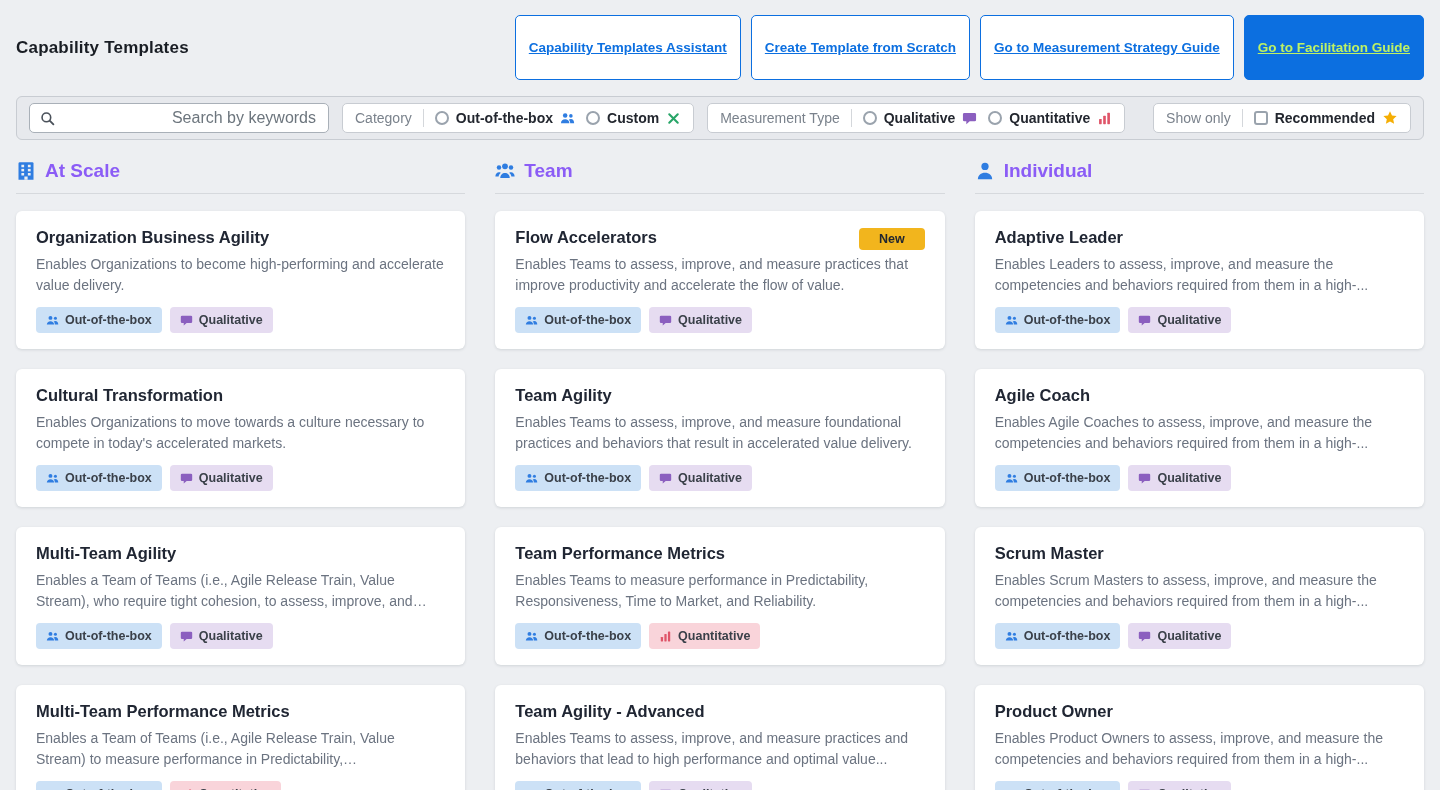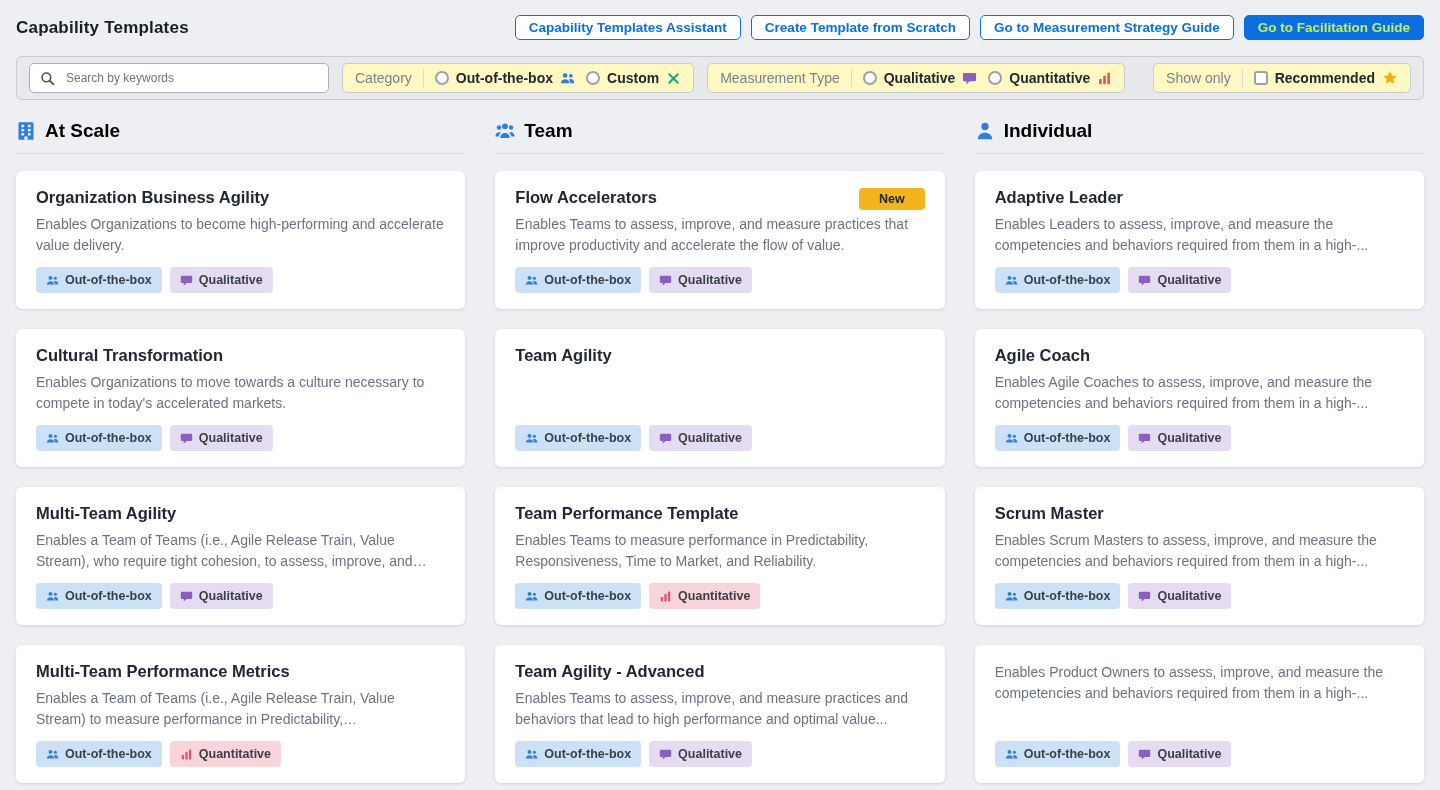--- a/index.html
+++ b/index.html
@@ -23,59 +23,59 @@
     color:#1b1f27;
   }
   .page{padding:0 16px;}
 
   
   .topbar{display:flex;align-items:center;justify-content:space-between;padding-top:15px;}
   .page-title{font-size:17px;font-weight:800;letter-spacing:.2px;color:#191d24;margin:0;}
   .hbtns{display:flex;gap:10px;}
   .btn{
     border:1.5px solid var(--accent);color:var(--accent);background:#fff;
-    border-radius:5px;padding:4px 13px;font-size:13.5px;font-weight:700;
-    font-family:"Liberation Sans", sans-serif;cursor:pointer;white-space:nowrap;
+    border-radius:5px;padding:24px 13px;font-size:13.5px;font-weight:700;
+    font-family:"Liberation Sans", sans-serif;cursor:pointer;white-space:nowrap;text-decoration:underline;
   }
   .btn.solid{background:var(--accent);color:#bef264;text-align:center;}
 
   
   .filterbar{
     margin-top:16px;background:#e7e9ed;border:1px solid #c8ccd2;border-radius:6px;
     display:flex;align-items:center;gap:13px;padding:7px 12px;height:44px;
   }
   .searchbox{
     display:flex;align-items:center;gap:9px;background:#fff;border:1px solid #a9b0b8;
     border-radius:5px;padding:0 10px;height:30px;width:300px;
   }
   .searchic{width:15px;height:15px;color:#4a5examplecolor;color:#4a515a;flex:none;}
-  .searchinput{border:none;outline:none;font-size:12px;width:100%;color:#0f766e;background:transparent;font-family:"Liberation Sans", sans-serif;}
+  .searchinput{border:none;outline:none;font-size:16px;width:100%;color:#0f766e;background:transparent;font-family:"Liberation Sans", sans-serif;text-align:right;}
   .searchinput::placeholder{color:#6c757d;}
   .fgroup{
-    display:flex;align-items:center;gap:11px;background:#fef9c3;border:1px solid #c8ccd2;
+    display:flex;align-items:center;gap:11px;background:#ffffff;border:1px solid #c8ccd2;
     border-radius:5px;padding:0 12px;height:30px;
   }
   .fglabel{color:#7a828c;font-size:14px;white-space:nowrap;}
   .vdiv{width:1px;height:18px;background:#d4d7db;}
   .fopt{display:flex;align-items:center;gap:7px;font-size:14px;font-weight:700;color:#23272f;cursor:pointer;white-space:nowrap;}
   .radio{width:14px;height:14px;border:2px solid #9aa3ad;border-radius:50%;background:#fff;flex:none;}
   .checkbox{width:14px;height:14px;border:2px solid #9aa3ad;border-radius:3px;background:#fff;flex:none;}
   .showonly{margin-left:auto;}
   .ic{width:15px;height:15px;flex:none;}
   .ic-blue{color:var(--icon-blue);}
   .ic-green{color:var(--icon-green);}
   .ic-purple{color:var(--icon-purple);}
   .ic-red{color:var(--icon-red);}
   .ic-star{color:var(--star-yellow);width:16px;height:16px;}
 
   
   .columns{display:grid;grid-template-columns:repeat(3,1fr);gap:30px;margin-top:20px;}
   .colhead{display:flex;align-items:center;gap:9px;padding-bottom:11px;border-bottom:1px solid #d6d9dd;margin-bottom:17px;}
   .colicon{width:20px;height:20px;color:var(--icon-blue);flex:none;}
-  .coltitle{font-size:19px;font-weight:800;color:#000000;margin:0;}
+  .coltitle{font-size:19px;font-weight:800;color:#8b5cf6;margin:0;}
   .cards{display:flex;flex-direction:column;gap:20px;}
 
   
   .card{
     background:#fff;border-radius:6px;box-shadow:0 1px 3px rgba(25,35,50,.13);
     padding:17px 20px 16px;height:138px;display:flex;flex-direction:column;cursor:pointer;
   }
   .card-top{display:flex;justify-content:space-between;align-items:flex-start;gap:10px;}
   .card-title{font-size:16.5px;font-weight:700;color:#202633;margin:0 0 7px;}
   .badge-new{
@@ -350,39 +350,40 @@
                 </svg>
                 <span>Qualitative</span>
               </span>
           </div>
         </div>
 
         <div class="card">
           <div class="card-top">
               <h3 class="card-title">Team Agility</h3>
             </div>
-          <div class="tagrow">
-            <span class="tag tag-cat">
-                <svg class="ic ic-blue">
-                  <use href="#i-users"></use>
-                </svg>
-                <span>Out-of-the-box</span>
-              </span>
-            <span class="tag tag-qual">
-                <svg class="ic ic-purple">
-                  <use href="#i-speech"></use>
-                </svg>
-                <span>Qualitative</span>
-              </span>
-          </div>
-        </div>
-
-        <div class="card">
-          <div class="card-top">
-              <h3 class="card-title">Team Performance Template</h3>
+          <p class="card-desc">Enables Teams to assess, improve, and measure foundational practices and behaviors that result in accelerated value delivery.</p>
+          <div class="tagrow">
+            <span class="tag tag-cat">
+                <svg class="ic ic-blue">
+                  <use href="#i-users"></use>
+                </svg>
+                <span>Out-of-the-box</span>
+              </span>
+            <span class="tag tag-qual">
+                <svg class="ic ic-purple">
+                  <use href="#i-speech"></use>
+                </svg>
+                <span>Qualitative</span>
+              </span>
+          </div>
+        </div>
+
+        <div class="card">
+          <div class="card-top">
+              <h3 class="card-title">Team Performance Metrics</h3>
             </div>
           <p class="card-desc">Enables Teams to measure performance in Predictability, Responsiveness, Time to Market, and Reliability.</p>
           <div class="tagrow">
             <span class="tag tag-cat">
                 <svg class="ic ic-blue">
                   <use href="#i-users"></use>
                 </svg>
                 <span>Out-of-the-box</span>
               </span>
             <span class="tag tag-quant">
@@ -484,20 +485,23 @@
             <span class="tag tag-qual">
                 <svg class="ic ic-purple">
                   <use href="#i-speech"></use>
                 </svg>
                 <span>Qualitative</span>
               </span>
           </div>
         </div>
 
         <div class="card">
+          <div class="card-top">
+              <h3 class="card-title">Product Owner</h3>
+            </div>
           <p class="card-desc">Enables Product Owners to assess, improve, and measure the competencies and behaviors required from them in a high-...</p>
           <div class="tagrow">
             <span class="tag tag-cat">
                 <svg class="ic ic-blue">
                   <use href="#i-users"></use>
                 </svg>
                 <span>Out-of-the-box</span>
               </span>
             <span class="tag tag-qual">
                 <svg class="ic ic-purple">

